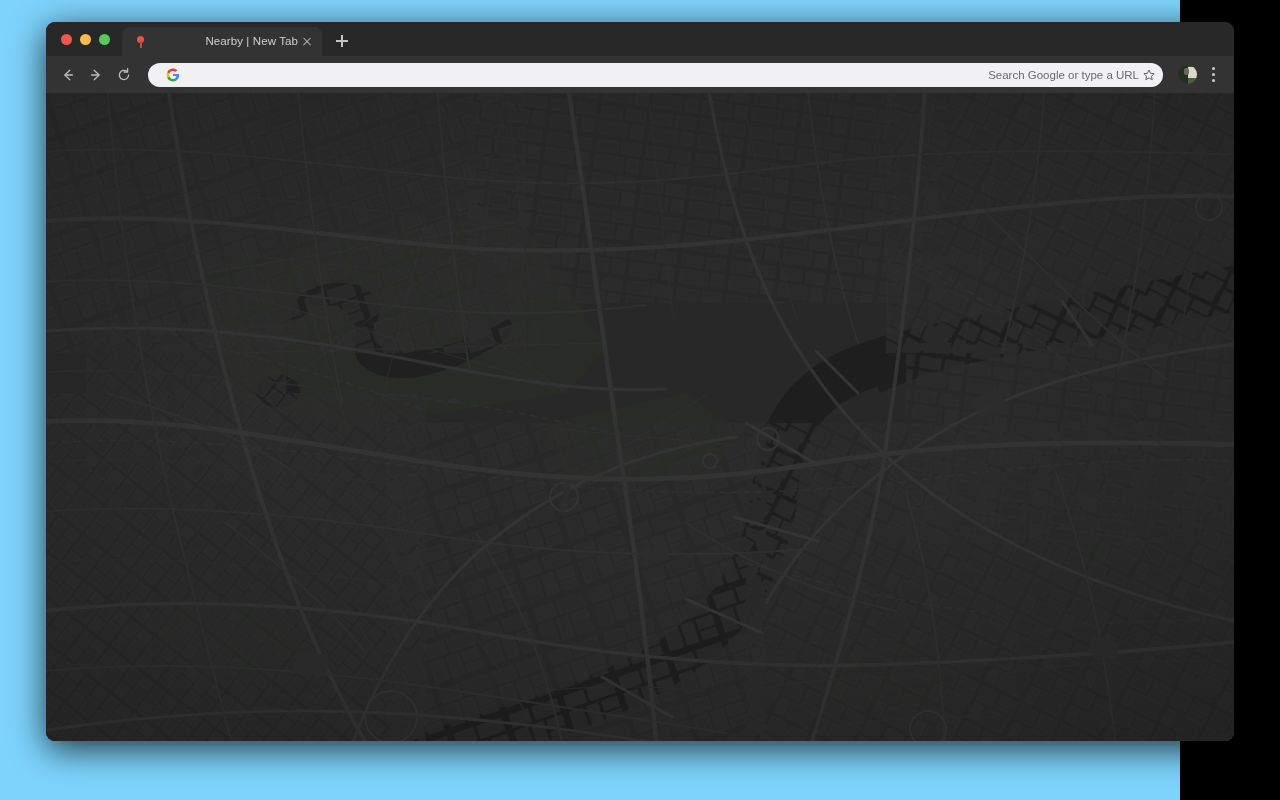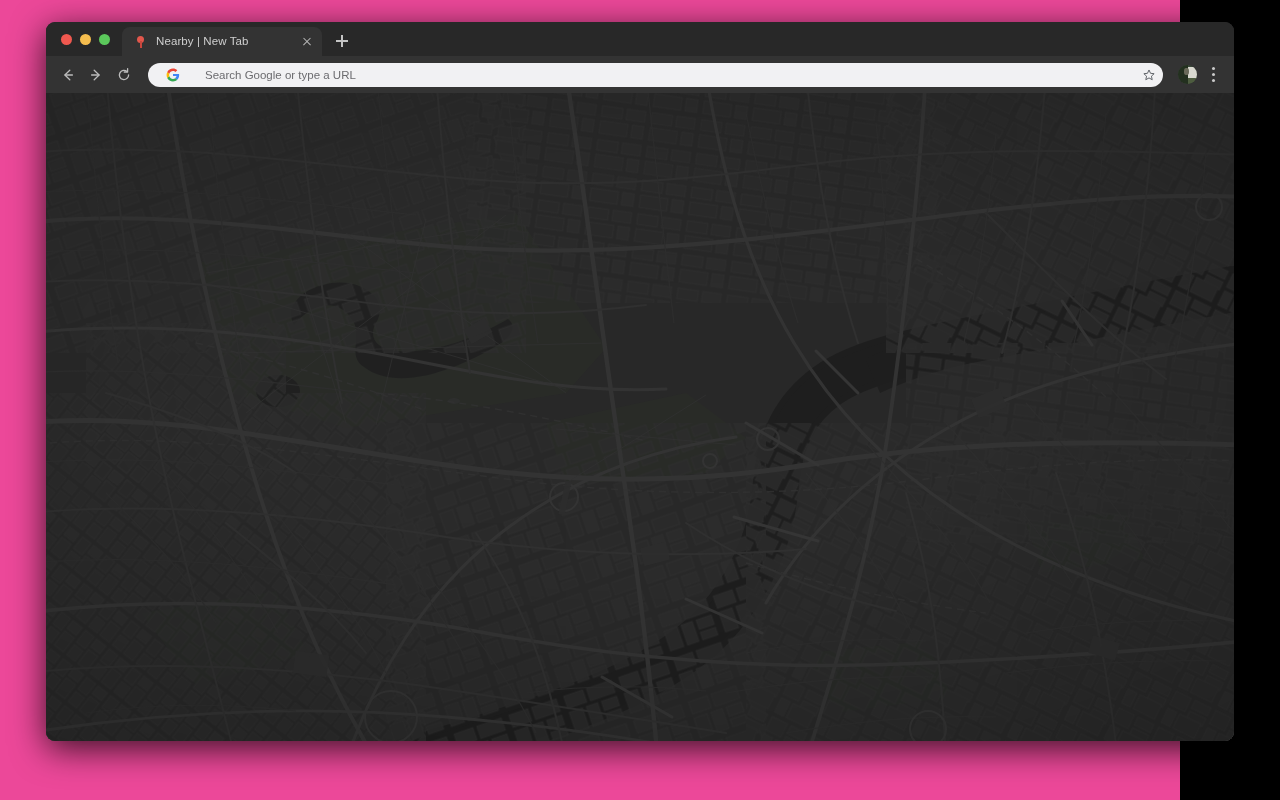--- a/index.html
+++ b/index.html
@@ -10,21 +10,22 @@
     height: 800px;
     background: #000000;
     overflow: hidden;
     font-family: "Liberation Sans", sans-serif;
   }
 
   #screen {
     position: relative;
     width: 1180px;
     height: 800px;
-    background: #ec4899;
+    background: #7dd3fc;
+    text-align: right;
   }
 
   
   #browser-window {
     position: absolute;
     left: 46px;
     top: 22px;
     width: 1188px;
     height: 719px;
     border-radius: 9px;
@@ -163,21 +164,20 @@
     flex: 1 1 auto;
     height: 24px;
     margin: 0 8px 0 10px;
     background: #f1f1f3;
     border-radius: 13px;
     display: flex;
     align-items: center;
     padding: 0 4px 0 18px;
     cursor: text;
     min-width: 0;
-    gap: 16px;
   }
   .g-icon {
     width: 14px; height: 14px;
     flex: 0 0 14px;
     margin-right: 9px;
   }
   #omnibox-text {
     flex: 1 1 auto;
     color: #6b6b6f;
     font-size: 11.5px;

